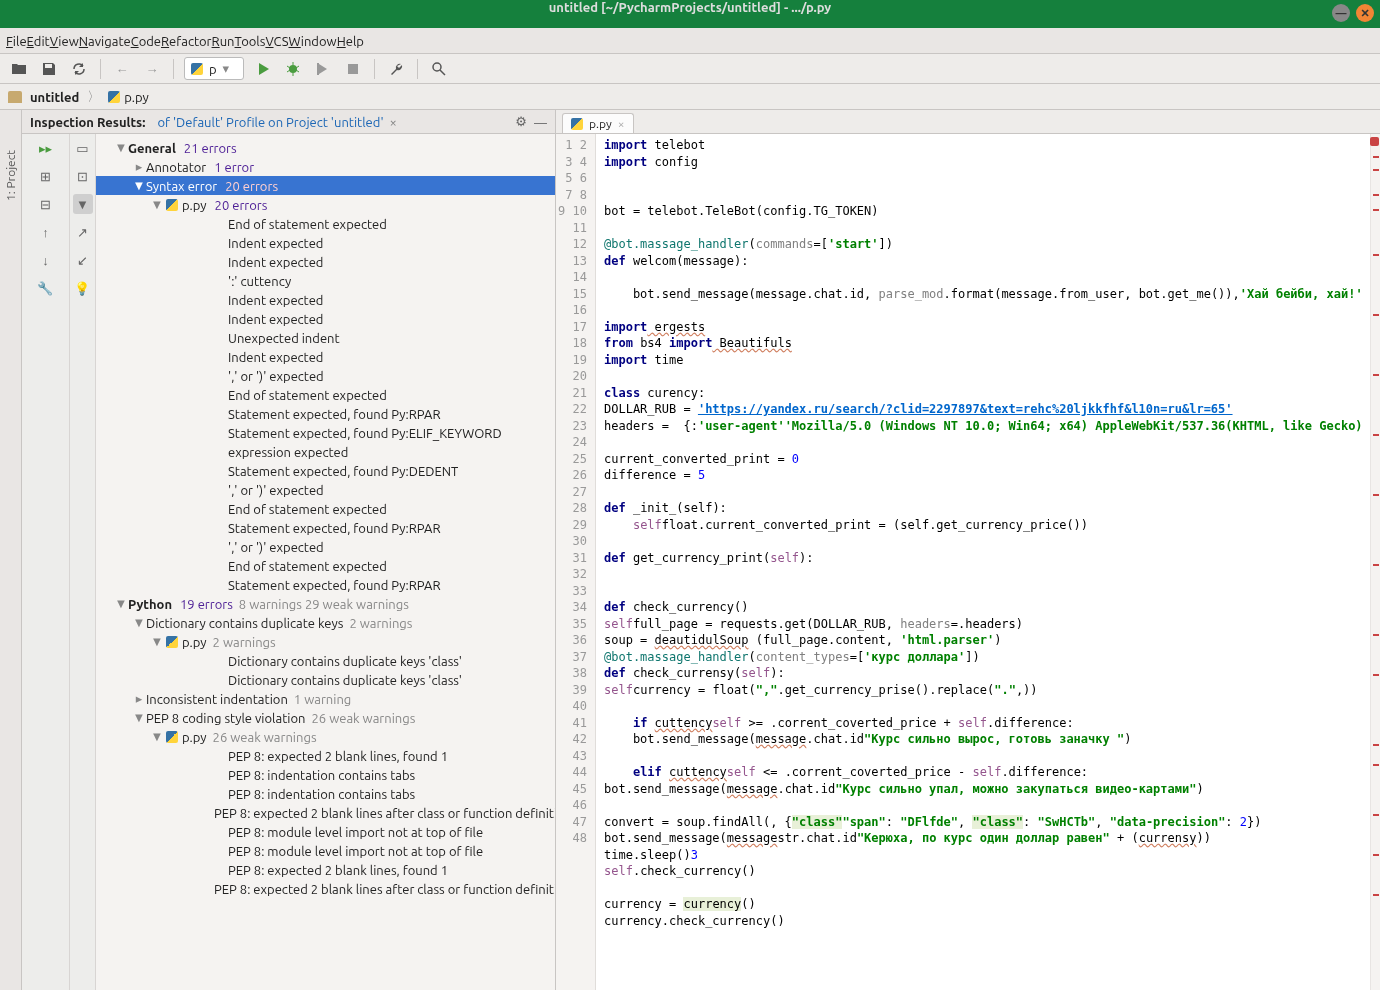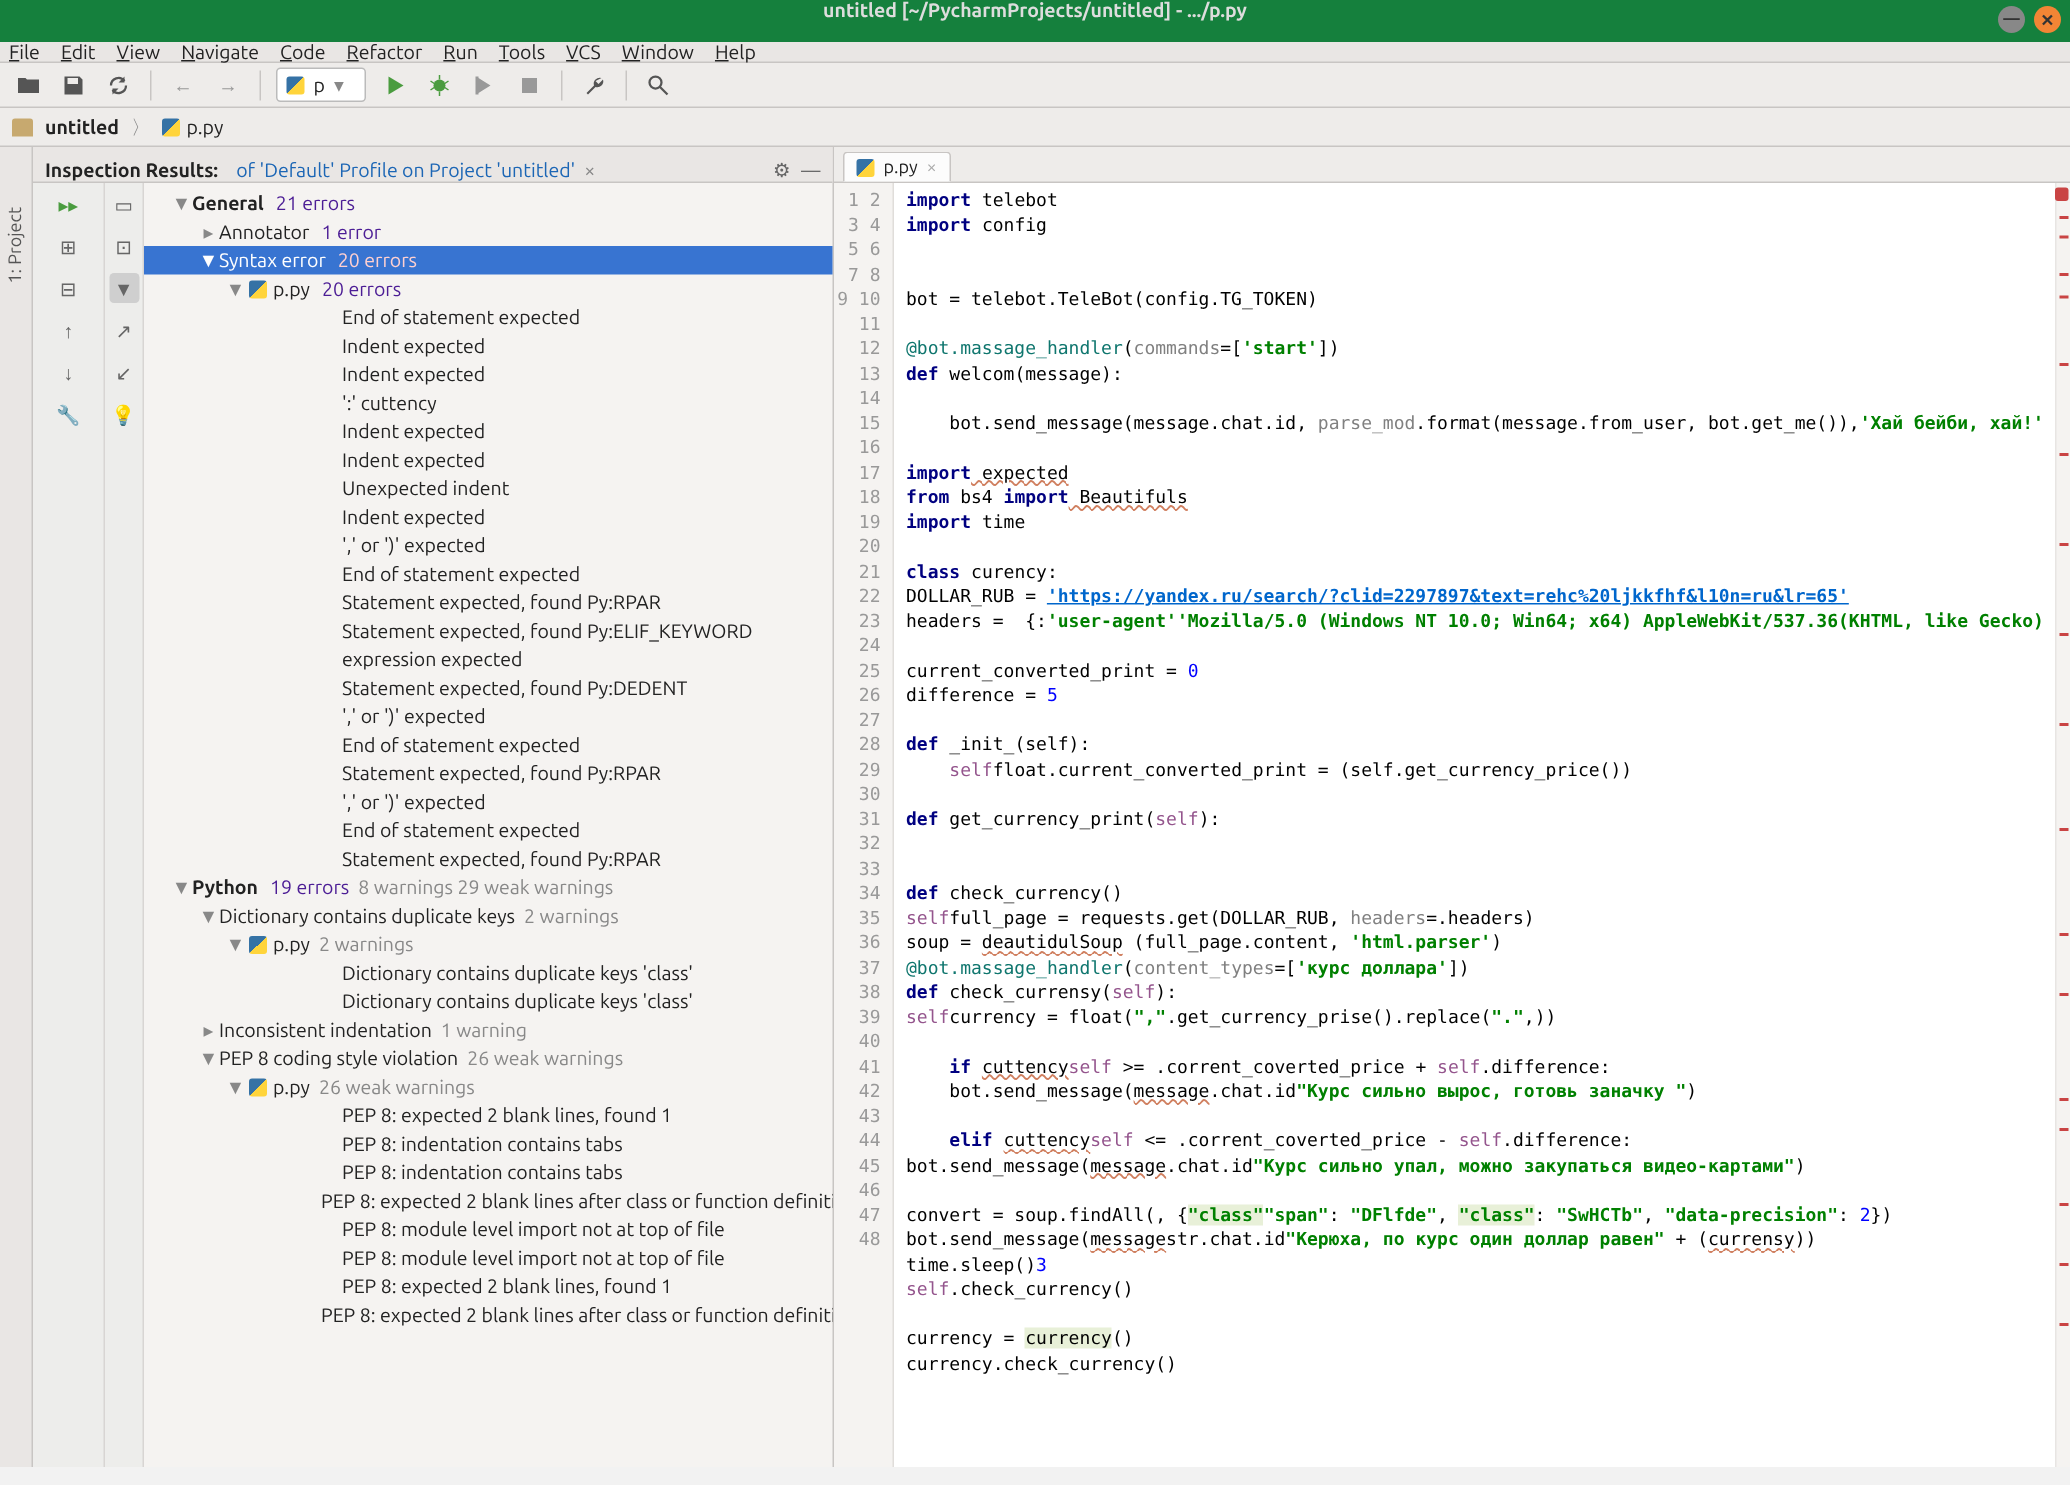--- a/index.html
+++ b/index.html
@@ -6,21 +6,21 @@
 body { font-family:"Ubuntu","Segoe UI",sans-serif; font-size:13px; background:#f2f2f2; color:#222; overflow:hidden; width:1380px; height:990px; }
 
 
 .titlebar { height:28px; background:#15803d; color:#ddd; display:flex; justify-content:center; position:relative; font-size:13px; font-weight:bold; }
 .titlebar .wbtns { position:absolute; right:6px; top:4px; display:flex; gap:6px; }
 .wbtn { width:18px; height:18px; border-radius:9px; display:flex; align-items:center; justify-content:center; font-size:11px; color:#333; }
 .wbtn.min { background:#888; }
 .wbtn.close { background:#f28535; }
 
 
-.menubar { height:14px; background:#e9e6e4; border-bottom:1px solid #c8c5c3; display:flex; align-items:center; padding:0 6px; gap:14px; font-size:13px; }
+.menubar { height:26px; background:#e9e6e4; border-bottom:1px solid #c8c5c3; display:flex; align-items:center; padding:0 6px; font-size:13px; }
 .menubar span { cursor:pointer; }
 .menubar span u { text-decoration:underline; }
 
 
 .toolbar { height:30px; background:#eeecea; border-bottom:1px solid #c8c5c3; display:flex; align-items:center; padding:0 8px; gap:8px; }
 .toolbar .sep { width:1px; height:20px; background:#c8c5c3; margin:0 2px; }
 .tbtn { width:22px; height:22px; display:flex; align-items:center; justify-content:center; color:#555; cursor:pointer; border-radius:3px; }
 .tbtn svg { width:16px; height:16px; }
 .runbox { border:1px solid #bbb; border-radius:3px; background:#fff; height:23px; display:flex; align-items:center; padding:0 6px; gap:6px; min-width:60px; }
 .pyicon { width:12px; height:12px; background:linear-gradient(135deg,#3572a5 50%,#ffd43b 50%); border-radius:2px; }
@@ -34,21 +34,21 @@
 
 
 .mainarea { display:flex; height:880px; }
 
 
 .projbar { width:22px; background:#e9e6e4; border-right:1px solid #c8c5c3; display:flex; flex-direction:column; align-items:center; padding-top:40px; }
 .projbar .vlabel { writing-mode:vertical-rl; transform:rotate(180deg); font-size:12px; color:#555; }
 
 
 .insp-panel { width:534px; background:#f5f3f1; border-right:1px solid #c8c5c3; display:flex; flex-direction:column; }
-.insp-head { height:24px; background:#e9e6e4; border-bottom:1px solid #c8c5c3; display:flex; align-items:flex-end; padding:0 8px; position:relative; }
+.insp-head { height:24px; background:#e9e6e4; border-bottom:1px solid #c8c5c3; display:flex; align-items:center; padding:0 8px; position:relative; }
 .insp-head .title { font-weight:bold; margin-right:12px; }
 .insp-head .profile { color:#1c66b5; }
 .insp-head .gear { position:absolute; right:28px; color:#666; }
 .insp-head .hide { position:absolute; right:8px; color:#666; }
 .insp-body { flex:1; display:flex; overflow:hidden; }
 .insp-toolstrip { width:48px; background:#ededeb; border-right:1px solid #d8d5d3; display:flex; flex-direction:column; align-items:center; padding-top:4px; gap:8px; }
 .insp-toolstrip.c2 { border-right:1px solid #d8d5d3; }
 .tsbtn { width:20px; height:20px; color:#666; display:flex; align-items:center; justify-content:center; cursor:pointer; }
 .tsbtn.active { background:#cfcfcf; border-radius:3px; }
 .insp-tree { flex:1; overflow-y:auto; font-size:13px; padding:4px 0; user-select:none; }
@@ -454,21 +454,21 @@
 <span class="kw">import</span> config
 
 
 bot = telebot.TeleBot(config.TG_TOKEN)
 
 <span class="cm">@bot.massage_handler</span>(<span class="param">commands</span>=[<span class="str">'start'</span>])
 <span class="kw">def </span><span class="fn">welcom</span>(message):
 
     bot.send_message(message.chat.id, <span class="param">parse_mod</span>.format(message.from_user, bot.get_me()),<span class="str">'Хай бейби, хай!'</span>
 
-<span class="kw">import</span><span class="squig"> expected</span>
+<span class="kw">import</span><span class="squig"> ergests</span>
 <span class="kw">from</span> bs4 <span class="kw">import</span><span class="squig"> Beautifuls</span>
 <span class="kw">import</span> time
 
 <span class="kw">class </span><span class="fn">curency</span>:
 DOLLAR_RUB = <span class="str"><span class="link">'https://yandex.ru/search/?clid=2297897&amp;text=rehc%20ljkkfhf&amp;l10n=ru&amp;lr=65'</span></span>
 headers =  {:<span class="str">'user-agent'</span><span class="str">'Mozilla/5.0 (Windows NT 10.0; Win64; x64) AppleWebKit/537.36(KHTML, like Gecko)</span>
 
 current_converted_print = <span class="num">0</span>
 difference = <span class="num">5</span>
 

